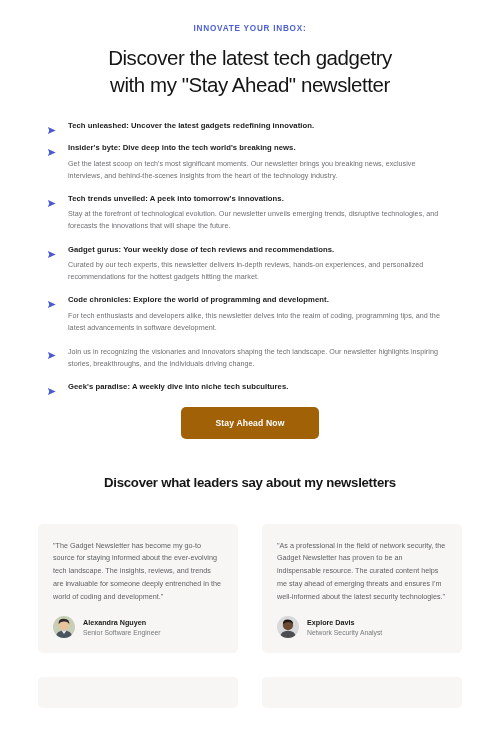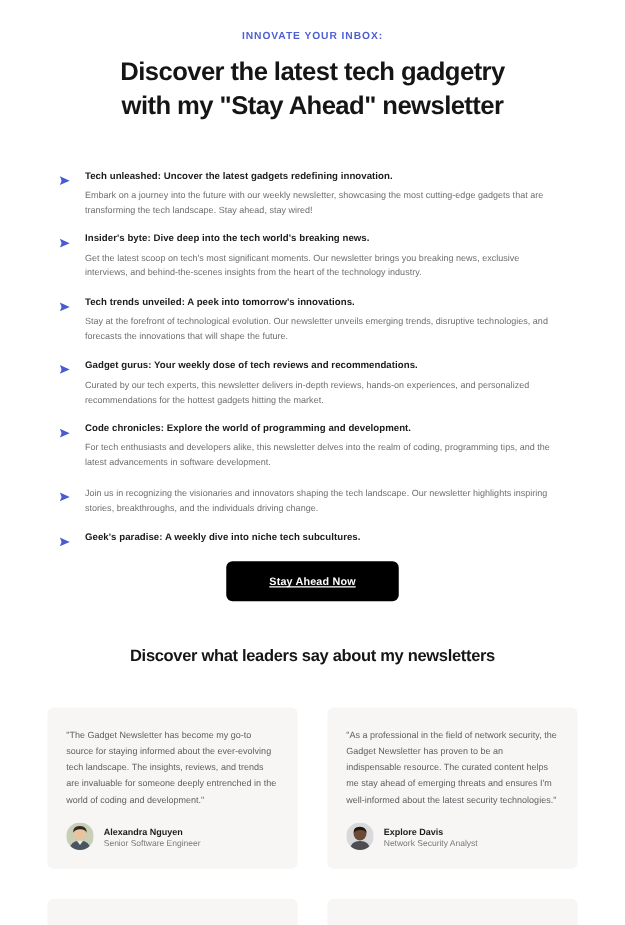--- a/index.html
+++ b/index.html
@@ -35,28 +35,28 @@
     letter-spacing: 0.75px;
     font-weight: 700;
     color: #4f5fd4;
     text-transform: uppercase;
     margin-bottom: 11px;
   }
 
   .headline {
     font-size: 20.5px;
     line-height: 1.33;
-    font-weight: 700;
+    font-weight: 400;
     letter-spacing: -0.45px;
     color: #151515;
   }
 
   
   .features {
-    margin-top: 37px;
+    margin-top: 22px;
     padding: 0 58px 0 68px;
   }
 
   .feature {
     position: relative;
     margin-bottom: 12.5px;
   }
 
   .feature-icon {
     position: absolute;
@@ -84,32 +84,31 @@
   }
 
   
   .cta-wrap {
     text-align: center;
     margin-top: 14px;
   }
 
   .cta-button {
     display: inline-block;
-    background: #000000;
+    background: #a16207;
     color: #ffffff;
     border: none;
     border-radius: 5px;
     font-family: "Liberation Sans", sans-serif;
     font-size: 8.6px;
     font-weight: 700;
     letter-spacing: 0.15px;
     padding: 11px 0;
     width: 138px;
     cursor: pointer;
-    text-decoration: underline;
   }
 
   
   .testimonials {
     margin-top: 36px;
   }
 
   .testimonials-title {
     text-align: center;
     font-size: 13.2px;
@@ -187,21 +186,20 @@
   <section class="features">
 
     <div class="feature">
       <span class="feature-icon">
         <svg viewBox="0 0 14 14" xmlns="http://www.w3.org/2000/svg">
           <path d="M2 3.2 L10.5 7 L2 10.8 L3.6 7 Z" fill="#4a5bd0"></path>
           <path d="M3.6 7 L8.6 7" stroke="#4a5bd0" stroke-width="0.9"></path>
         </svg>
       </span>
       <div class="feature-title">Tech unleashed: Uncover the latest gadgets redefining innovation.</div>
-      <div class="feature-desc">Embark on a journey into the future with our weekly newsletter, showcasing the most cutting-edge gadgets that are transforming the tech landscape. Stay ahead, stay wired!</div>
     </div>
 
     <div class="feature">
       <span class="feature-icon">
         <svg viewBox="0 0 14 14" xmlns="http://www.w3.org/2000/svg">
           <path d="M2 3.2 L10.5 7 L2 10.8 L3.6 7 Z" fill="#4a5bd0"></path>
           <path d="M3.6 7 L8.6 7" stroke="#4a5bd0" stroke-width="0.9"></path>
         </svg>
       </span>
       <div class="feature-title">Insider's byte: Dive deep into the tech world's breaking news.</div>

